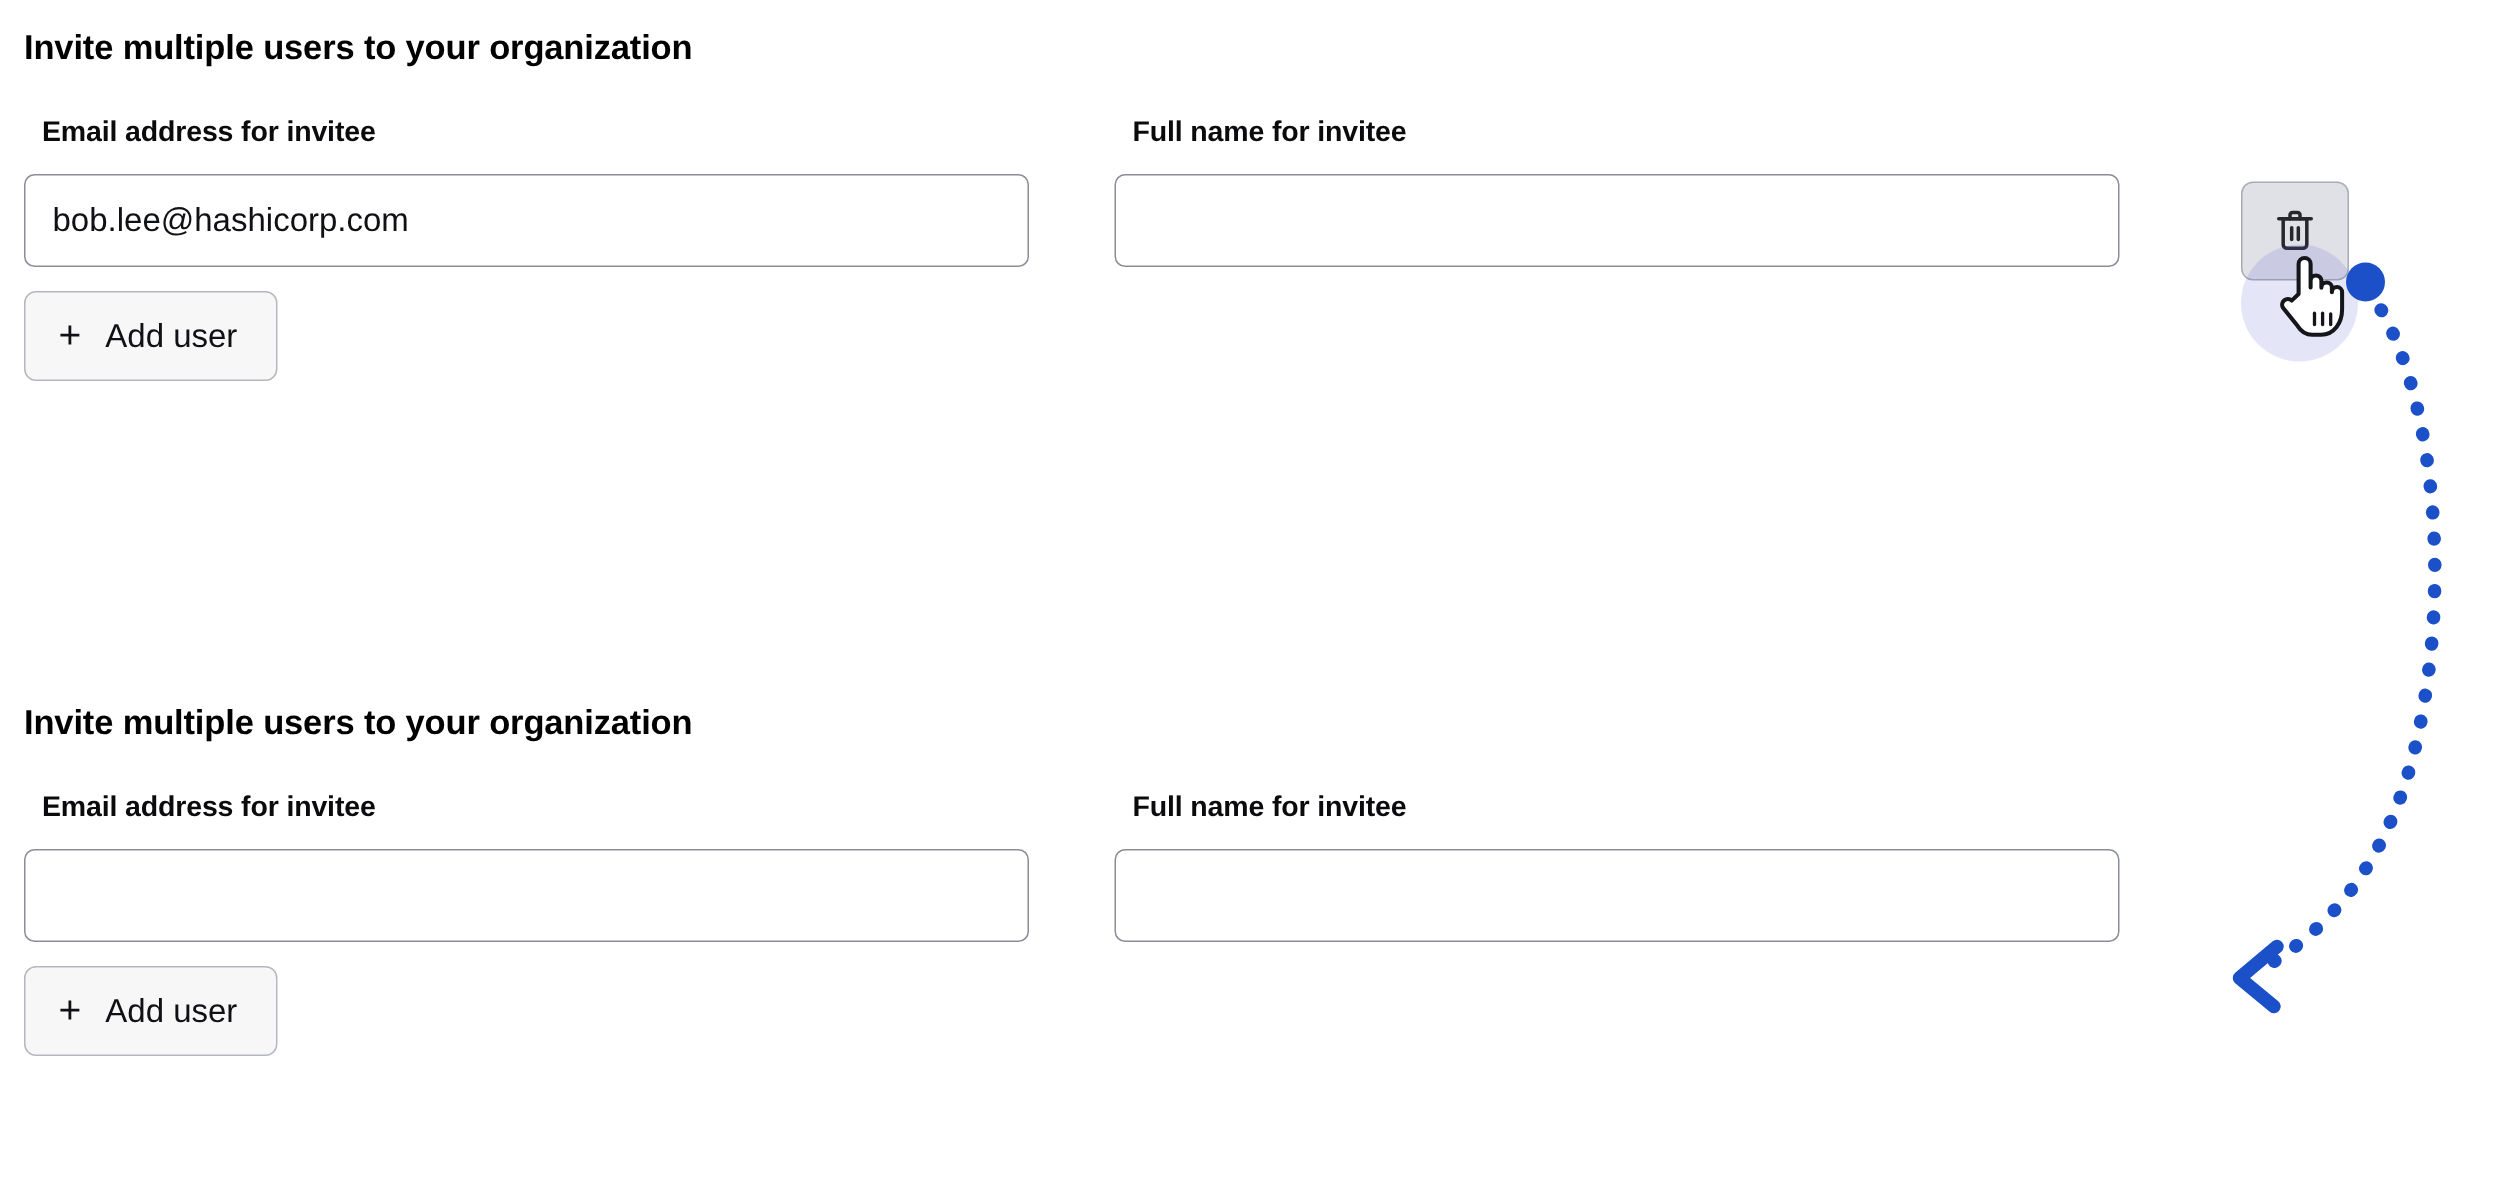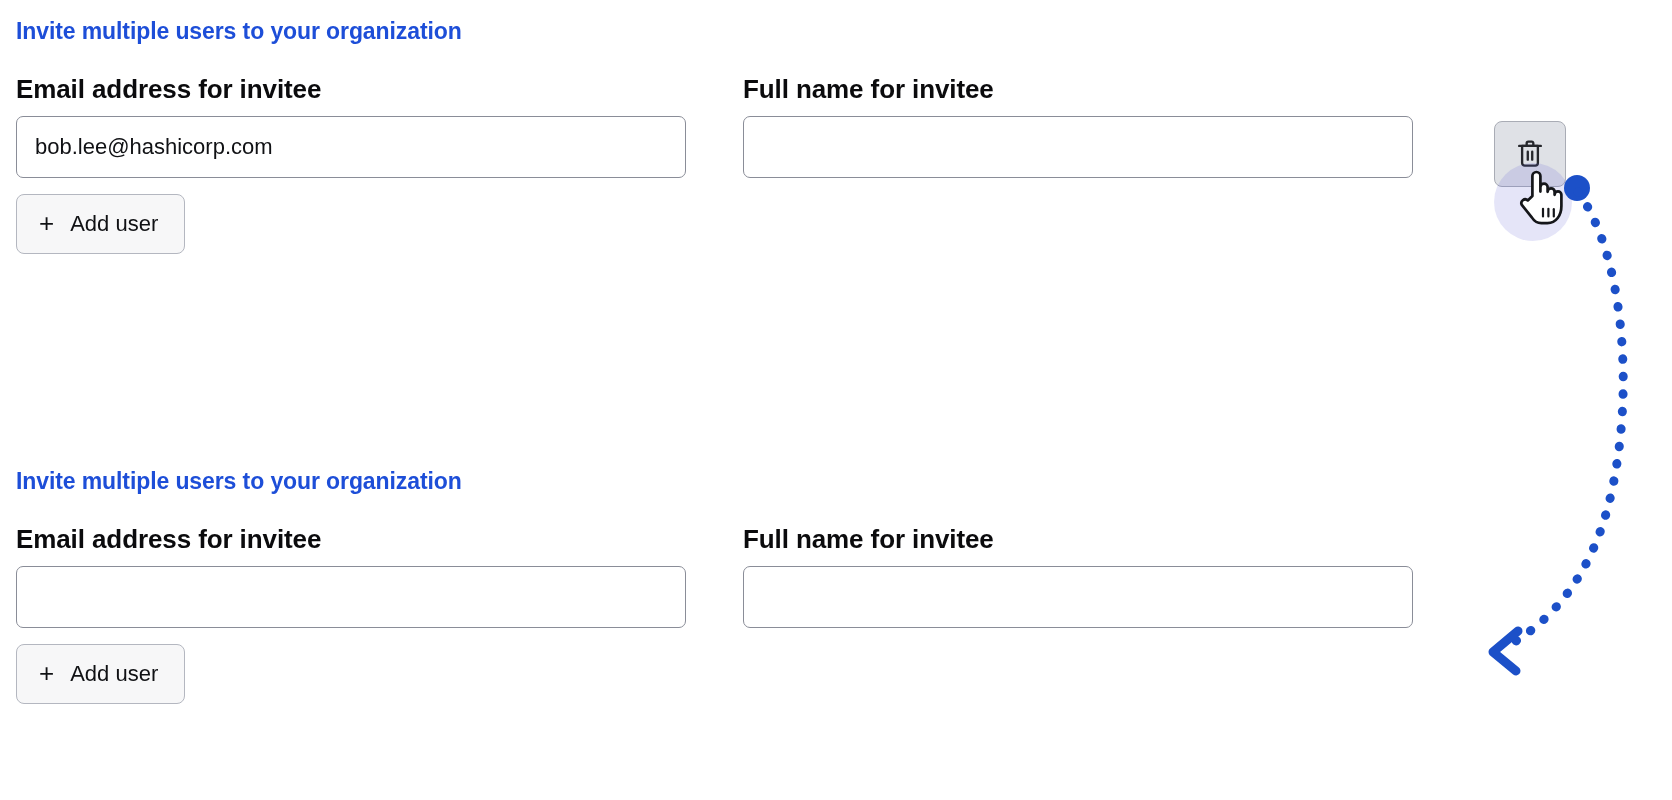--- a/index.html
+++ b/index.html
@@ -31,46 +31,46 @@
     width: 1630px;
   }
   #section-1 { top: 16px; }
   #section-2 { top: 466px; }
 
   .section-heading {
     font-size: 23px;
     font-weight: bold;
     line-height: 30px;
     letter-spacing: -0.1px;
-    color: #1d4ed8;
+    color: #000000;
     margin: 0;
     padding: 0;
   }
 
   .field-row {
     position: relative;
     margin-top: 30px;
     height: 100px;
   }
 
   .field {
     position: absolute;
     top: 0;
   }
   .field-email  { left: 0px;   width: 670px; }
   .field-name   { left: 727px; width: 670px; }
 
   .field-label {
     display: block;
-    font-size: 26px;
+    font-size: 19px;
     font-weight: bold;
     line-height: 26px;
     letter-spacing: -0.1px;
     color: #0b0b0d;
-    margin: 0 0 14px 0;
+    margin: 0 0 14px 12px;
   }
 
   .text-input {
     display: block;
     width: 100%;
     height: 62px;
     padding: 0 18px;
     border: 1.5px solid #8a8d98;
     border-radius: 7px;
     background: #ffffff;

